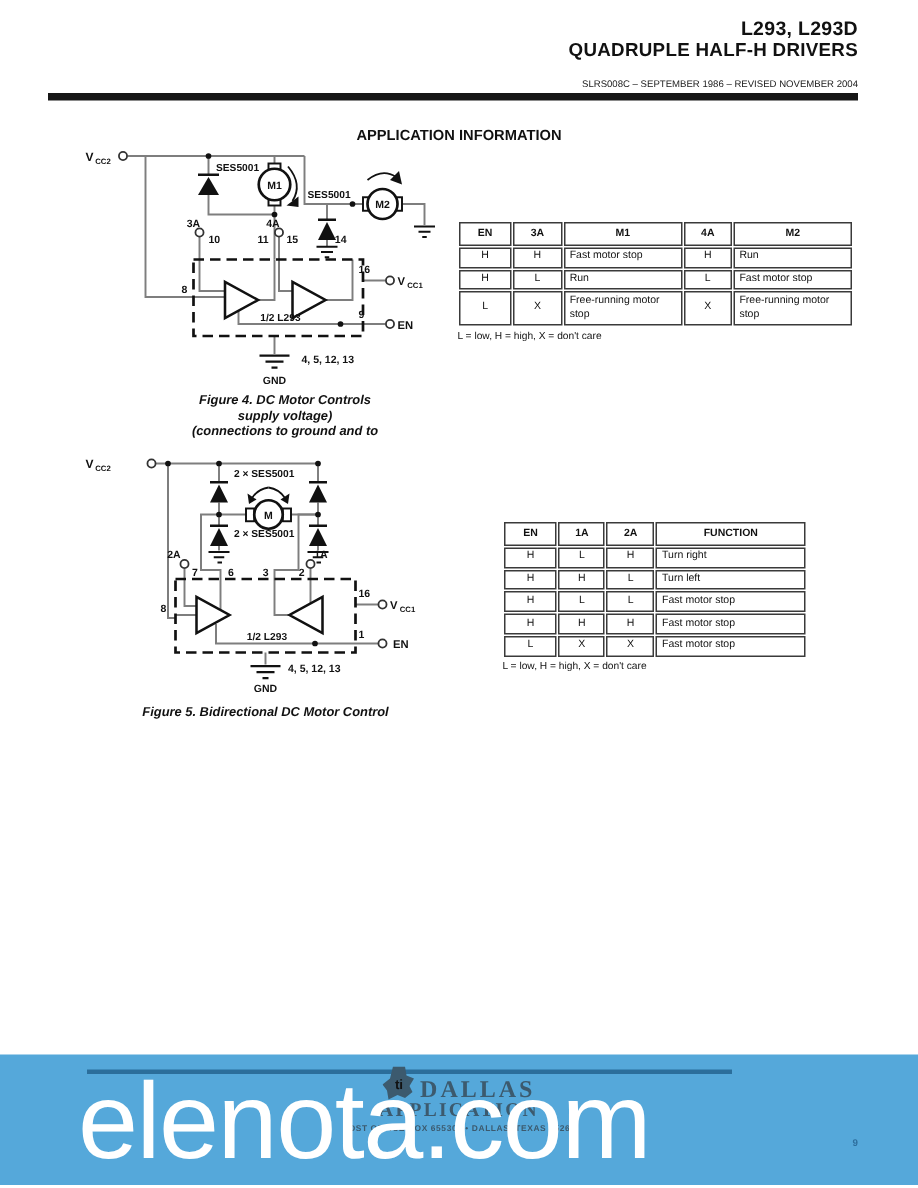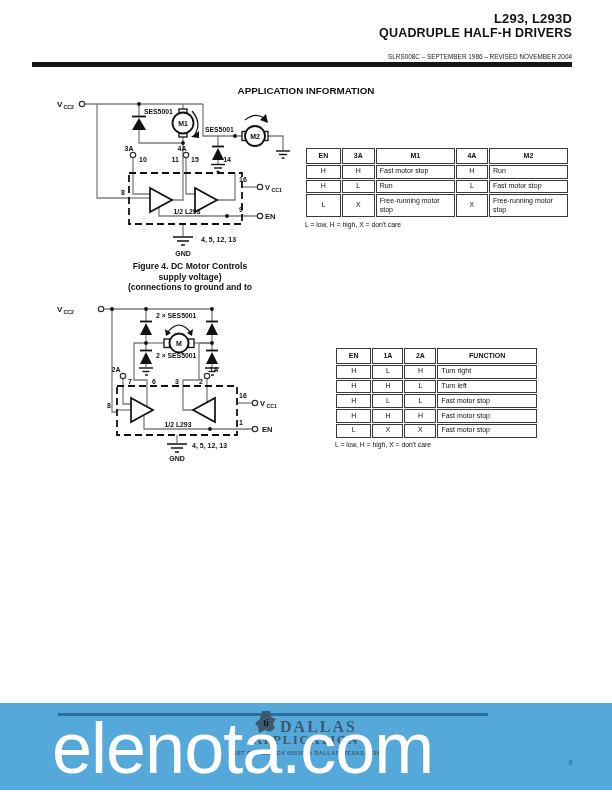--- a/index.html
+++ b/index.html
@@ -7,21 +7,21 @@
         font-family:"Liberation Sans",sans-serif;color:#111;overflow:hidden;}
   .abs{position:absolute;}
   .part{top:11px;right:40px;font-size:13px;font-weight:bold;letter-spacing:.2px;}
   .title2{top:26px;right:40px;font-size:12.5px;font-weight:bold;letter-spacing:.2px;}
   .doccode{top:53px;right:40px;font-size:6.4px;color:#222;}
   .bar{left:32px;top:62px;width:540px;height:4.5px;background:#161616;}
   .apptitle{left:156px;top:75px;width:300px;text-align:center;font-size:9.8px;font-weight:bold;margin-top:10px;}
   svg text{font-family:"Liberation Sans",sans-serif;font-weight:bold;fill:#111;}
   .wire{stroke:#7e7e7e;stroke-width:1.3;fill:none;}
   .cmp{stroke:#111;fill:none;}
-  .cap{position:absolute;font-size:8.6px;font-weight:bold;text-align:center;line-height:10.5px;color:#111;}
+  .cap{position:absolute;font-size:8.6px;font-weight:bold;text-align:center;line-height:10.5px;color:#111;font-style:italic;}
   #cap4{left:90px;top:261px;width:200px;}
   #cap5{left:47px;top:469px;width:260px;}
   table.ttable{position:absolute;border-collapse:separate;border-spacing:1.5px;font-size:7px;color:#111;}
   .ttable th,.ttable td{border:1px solid #3a3a3a;padding:1.5px 3px;line-height:1.25;vertical-align:middle;text-align:left;background:#fff;}
   .ttable th{text-align:center;font-weight:bold;padding:2.5px 3px;}
   .ttable td.c{text-align:center;}
   #table1{left:305px;top:147px;width:264px;}
   #table1 th:nth-child(1){width:30px}#table1 th:nth-child(2){width:28px}
   #table1 th:nth-child(3){width:80px}#table1 th:nth-child(4){width:27px}
   #table1 th:nth-child(5){width:80px}
@@ -300,20 +300,23 @@
     <text x="207" y="134" font-size="7.5">EN</text>
     <text x="122" y="163" font-size="7" text-anchor="middle">GND</text>
     <text x="137" y="150" font-size="7">4, 5, 12, 13</text>
     <g stroke="#111" stroke-width="1.5">
       <line x1="112" y1="146" x2="132" y2="146"></line>
         <line x1="116" y1="150" x2="128" y2="150"></line>
       <line x1="120" y1="154" x2="124" y2="154"></line>
     </g>
   </svg>
 
+  <div class="cap" id="cap5">
+    <div>Figure 5. Bidirectional DC Motor Control</div>
+  </div>
 
   <table class="ttable" id="table2">
       <thead>
         <tr>
           <th>EN</th>
           <th>1A</th>
           <th>2A</th>
           <th>FUNCTION</th>
         </tr>
       </thead>

